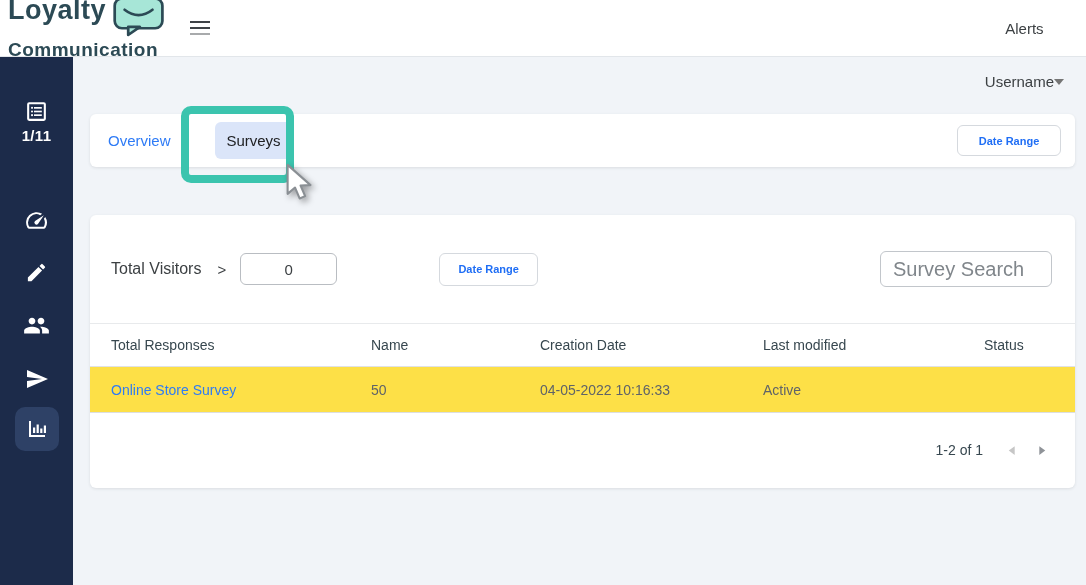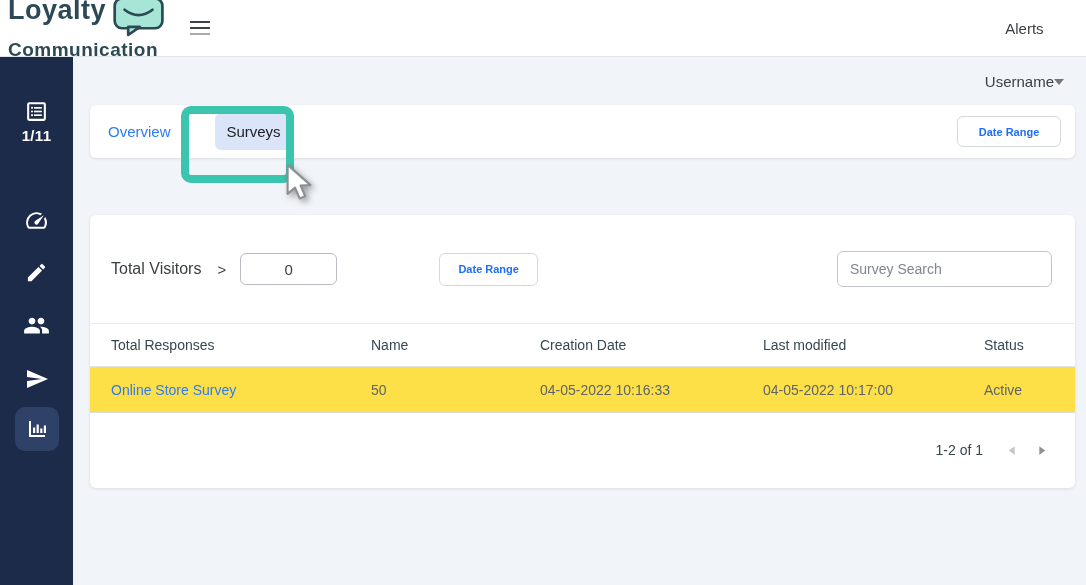--- a/index.html
+++ b/index.html
@@ -45,21 +45,21 @@
   .si-active {
     margin-top:16px; width:44px; height:44px; border-radius:10px;
     background:#2e4166; display:flex; align-items:center; justify-content:center;
   }
 
   
   .card {
     position:absolute; background:#ffffff; border-radius:6px;
     box-shadow:0 1px 3px rgba(60,64,67,0.12);
   }
-  .card-tabs { left:90px; top:105px; width:985px; height:53px; display:flex; align-items:center; z-index:1; }
+  .card-tabs { left:90px; top:114px; width:985px; height:53px; display:flex; align-items:center; z-index:1; }
   .tab-overview { margin-left:18px; font-size:15px; color:#2e7bf6; text-decoration:none; cursor:pointer; }
   .tab-surveys {
     margin-left:44px; width:78px; height:37px; background:#dbe5f9; border-radius:6px;
     display:flex; align-items:center; justify-content:center;
     font-size:15px; color:#202124; font-weight:500; cursor:pointer;
   }
   .btn-daterange {
     background:#ffffff; border:1px solid #d5d9de; border-radius:6px;
     color:#1f6ef5; font-weight:bold; font-size:11px; cursor:pointer;
     font-family:"Liberation Sans", sans-serif;
@@ -79,22 +79,22 @@
   .filters { height:108px; display:flex; align-items:center; padding:0 23px 0 21px; }
   .lbl-visitors { font-size:16px; color:#3c4043; }
   .op-gt { font-size:15px; color:#3c4043; margin-left:16px; }
   .inp-visitors {
     margin-left:14px; width:97px; height:32px; text-align:center;
     border:1.5px solid #b9bdc2; border-radius:6px; font-size:15px; color:#3c4043;
     font-family:"Liberation Sans", sans-serif; outline:none;
   }
   .btn-dr-mid { margin-left:102px; width:99px; height:33px; }
   .inp-search {
-    margin-left:auto; width:215px; height:36px; padding:0 12px;
-    border:1px solid #c2c6cb; border-radius:6px; font-size:14px; color:#3c4043;
+    margin-left:auto; width:172px; height:36px; padding:0 12px;
+    border:1px solid #c2c6cb; border-radius:6px; font-size:20px; color:#3c4043;
     font-family:"Liberation Sans", sans-serif; outline:none;
   }
   .inp-search::placeholder { color:#80868b; }
 
   .tbl { border-top:1px solid #e8eaec; }
   .tbl-row { display:grid; grid-template-columns:260px 169px 223px 221px 1fr; align-items:center; }
   .tbl-head { height:43px; border-bottom:1px solid #e0e2e5; }
   .tbl-head .cell { font-size:14px; color:#37474f; }
   .cell { padding-left:21px; }
   .tbl-data { height:46px; background:#fde047; border-bottom:1px solid #dcdee0; }
@@ -227,21 +227,20 @@
       <div class="cell">Total Responses</div>
       <div class="cell">Name</div>
       <div class="cell">Creation Date</div>
       <div class="cell">Last modified</div>
       <div class="cell">Status</div>
     </div>
     <div class="tbl-row tbl-data">
       <div class="cell"><a class="cell-link">Online Store Survey</a></div>
       <div class="cell">50</div>
       <div class="cell">04-05-2022 10:16:33</div>
-      <div class="cell">04-05-2022 10:17:00</div>
       <div class="cell cell-status">Active</div>
     </div>
   </div>
 
   <div class="pagination">
     <span class="pg-label">1-2 of 1</span>
     <button class="pg-arrow pg-prev">
       <svg width="15" height="15" viewBox="0 0 24 24" fill="#c6c6c6">
           <path d="M15.5 5v14l-9.5-7z"></path>
         </svg>

